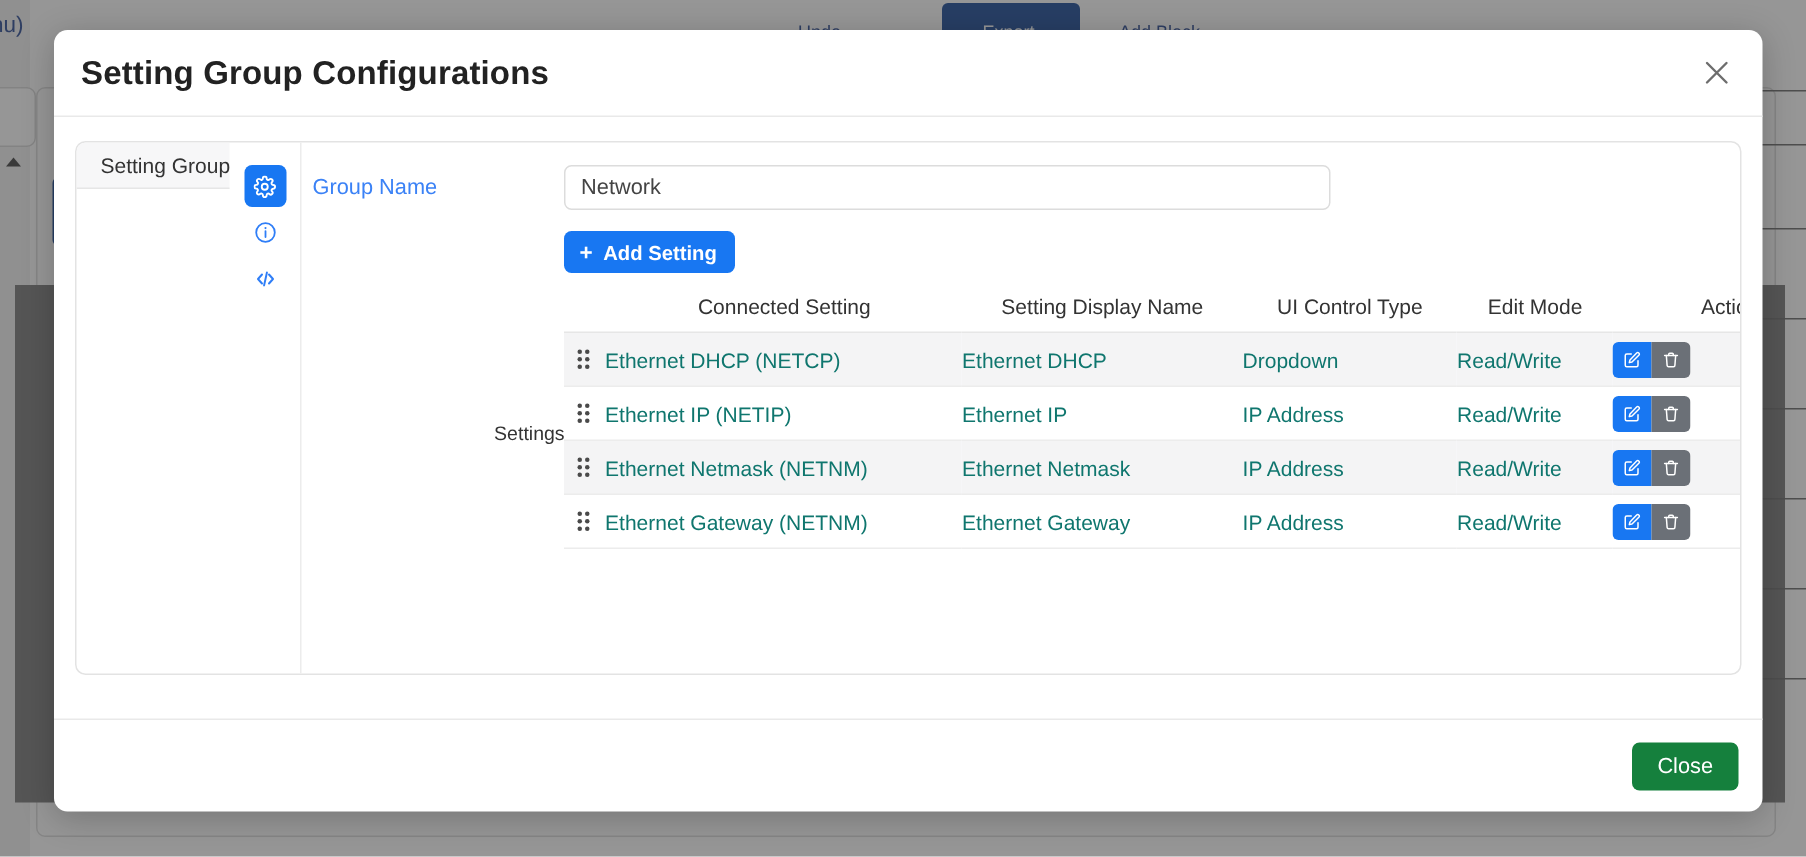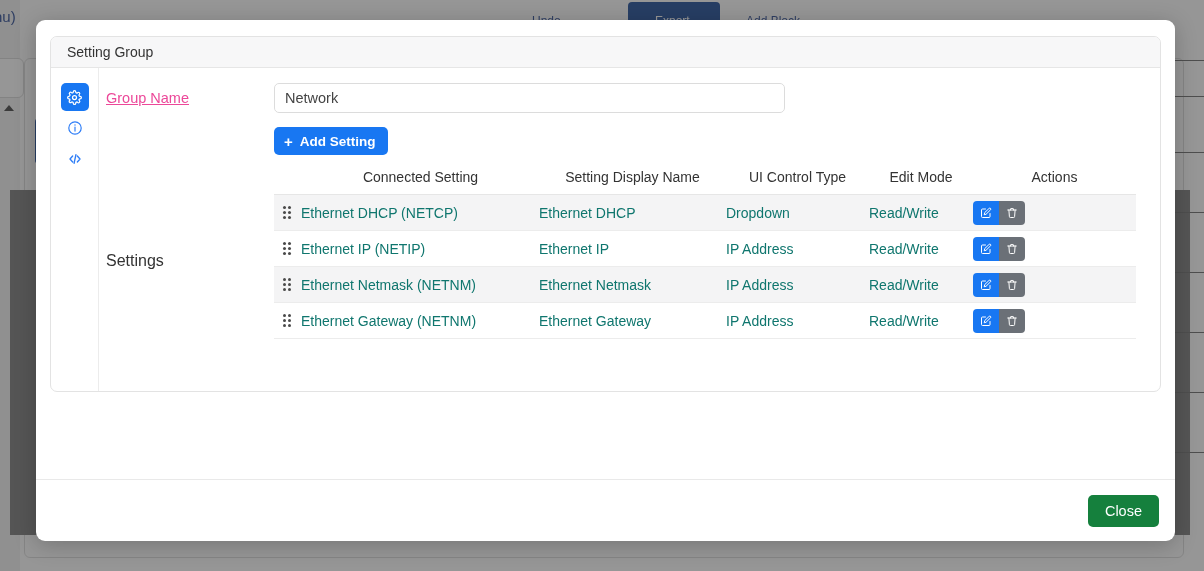--- a/index.html
+++ b/index.html
@@ -103,21 +103,21 @@
     padding: 16px 14px 0 14px;
     overflow: hidden;
   }
 
   
   .card {
     border: 1px solid #e3e3e3;
     border-radius: 7px;
     height: 356px;
     background: #fff;
-    display: flex; flex-direction: column;
+    display: flex; flex-direction: row;
     overflow: hidden;
   }
   .card-header {
     height: 31px;
     background: #f7f7f8;
     border-bottom: 1px solid #e6e6e6;
     display: flex; align-items: center;
     padding-left: 16px;
     font-size: 14px; color: #333;
     flex: none;
@@ -153,43 +153,43 @@
     padding: 15px 0 0 0;
     position: relative;
     min-width: 0;
   }
   .field-row {
     display: flex; align-items: flex-start;
   }
   .field-label {
     width: 175px; flex: none;
     padding-left: 7px;
-    font-size: 14.5px; color: #ec4899;
+    font-size: 14.5px; color: #3b82f6;
     line-height: 30px;
-    text-decoration: underline;
   }
   .field-control { flex: 1 1 auto; min-width: 0; padding-right: 12px; }
 
   .text-input {
     width: 511px; height: 30px;
     border: 1px solid #dcdcdc; border-radius: 5px;
     padding: 0 10px;
     font-size: 14.5px; color: #444;
     font-family: "Liberation Sans", sans-serif;
     background: #fff;
     outline: none;
   }
 
   .settings-row { margin-top: 14px; }
   .settings-label {
     width: 175px; flex: none;
     padding-left: 7px;
-    font-size: 16px; color: #333;
+    font-size: 13px; color: #333;
     align-self: center;
     margin-top: 56px;
+    text-align: right;
   }
 
   .btn-add {
     display: inline-flex; align-items: center; gap: 7px;
     height: 28px;
     background: #1877f2; color: #fff;
     border: none; border-radius: 5px;
     padding: 0 12px 0 10px;
     font-size: 13.5px; font-weight: bold;
     font-family: "Liberation Sans", sans-serif;
@@ -306,20 +306,28 @@
   <div class="bg-rowline" style="top:272px;"></div>
   <div class="bg-rowline" style="top:332px;"></div>
   <div class="bg-rowline" style="top:392px;"></div>
   <div class="bg-rowline" style="top:452px;"></div>
 </div>
 
 <div id="modal-overlay"></div>
 
 <div id="modal-dialog">
 
+  <div class="modal-header">
+    <div class="modal-title">Setting Group Configurations</div>
+    <div class="modal-close-x">
+      <svg width="17" height="17" viewBox="0 0 17 17" aria-hidden="true">
+        <path d="M2 2 L15 15 M15 2 L2 15" stroke="#6d6d6d" stroke-width="1.6" fill="none" stroke-linecap="round"></path>
+      </svg>
+    </div>
+  </div>
 
   <div class="modal-body">
     <div class="card">
 
       <div class="card-header">Setting Group</div>
 
       <div class="card-body">
 
         <div class="icon-rail">
           <div class="rail-icon active">

